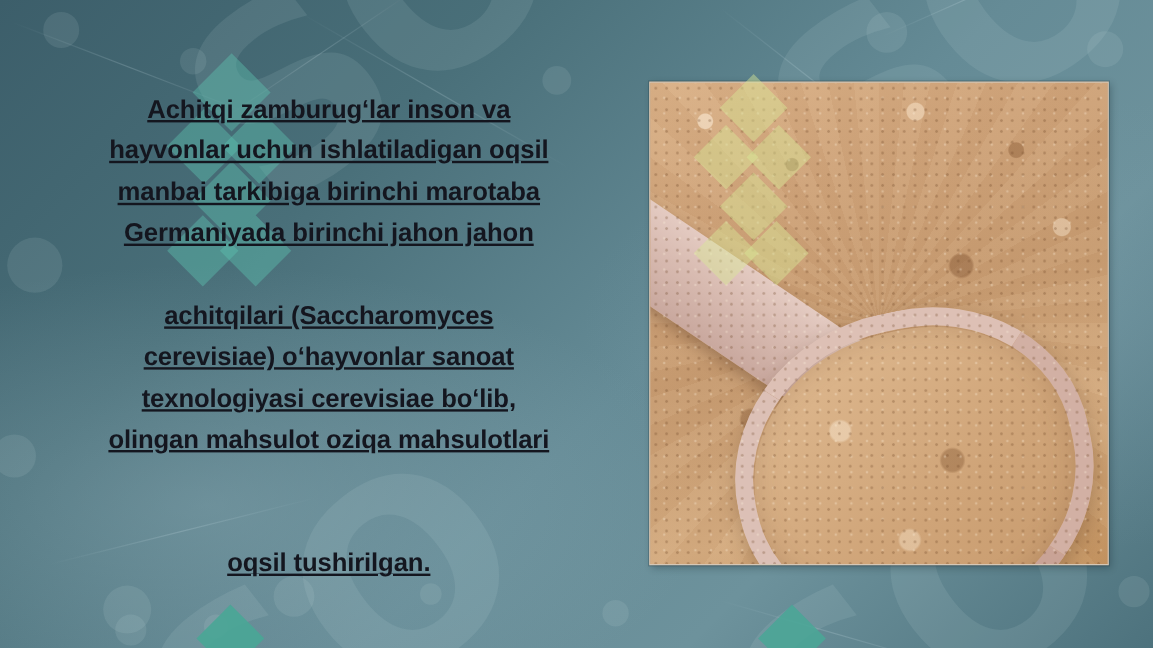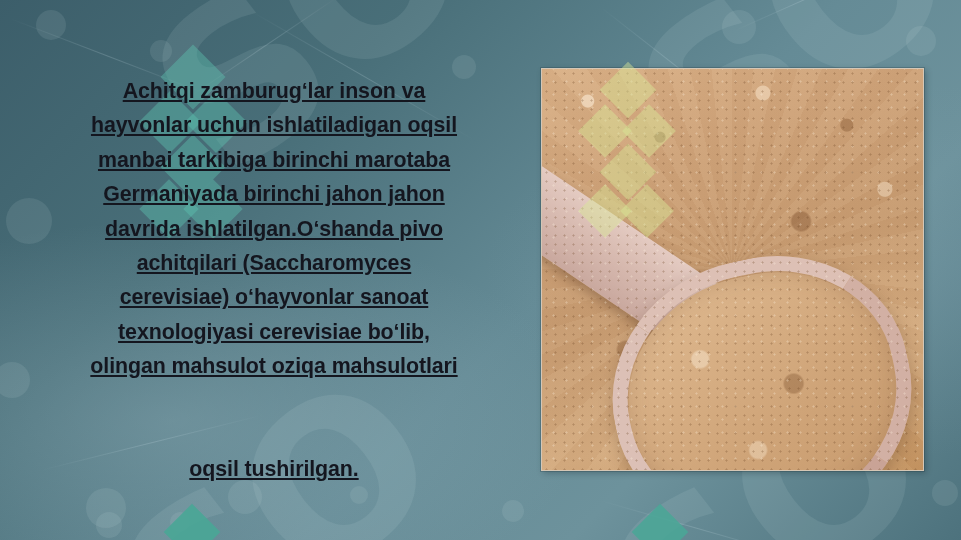--- a/index.html
+++ b/index.html
@@ -180,21 +180,21 @@
   </div>
 
   <div class="dia" style="left:172px; top:512px; width:40px; height:40px; background:rgba(74,166,150,0.92);"></div>
   <div class="dia" style="left:640px; top:512px; width:40px; height:40px; background:rgba(74,166,150,0.88);"></div>
 
   <div id="textblock">
     <span class="nobr">Achitqi zamburug‘lar inson va</span><br>
     <span class="nobr">hayvonlar uchun ishlatiladigan oqsil</span><br>
     <span class="nobr">manbai tarkibiga birinchi marotaba</span><br>
     <span class="nobr">Germaniyada birinchi jahon jahon</span><br>
-    <span class="nobr">davrida ishlatilgan.O‘shanda pivo</span><br>
+    <br>
     <span class="nobr">achitqilari (Saccharomyces</span><br>
     <span class="nobr">cerevisiae) o‘hayvonlar sanoat</span><br>
     <span class="nobr">texnologiyasi cerevisiae bo‘lib,</span><br>
     <span class="nobr">olingan mahsulot oziqa mahsulotlari</span><br>
     <br>
     <br>
     <span class="nobr">oqsil tushirilgan.</span>
   </div>
 
   <div id="picture">

